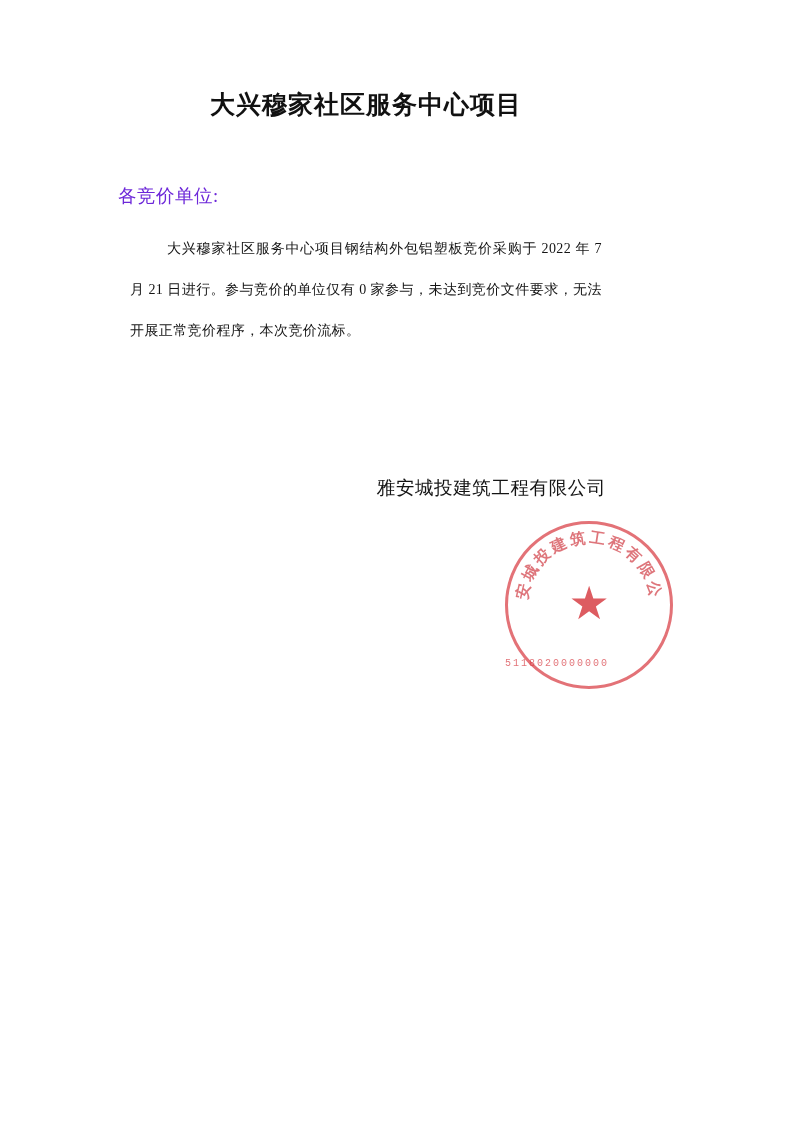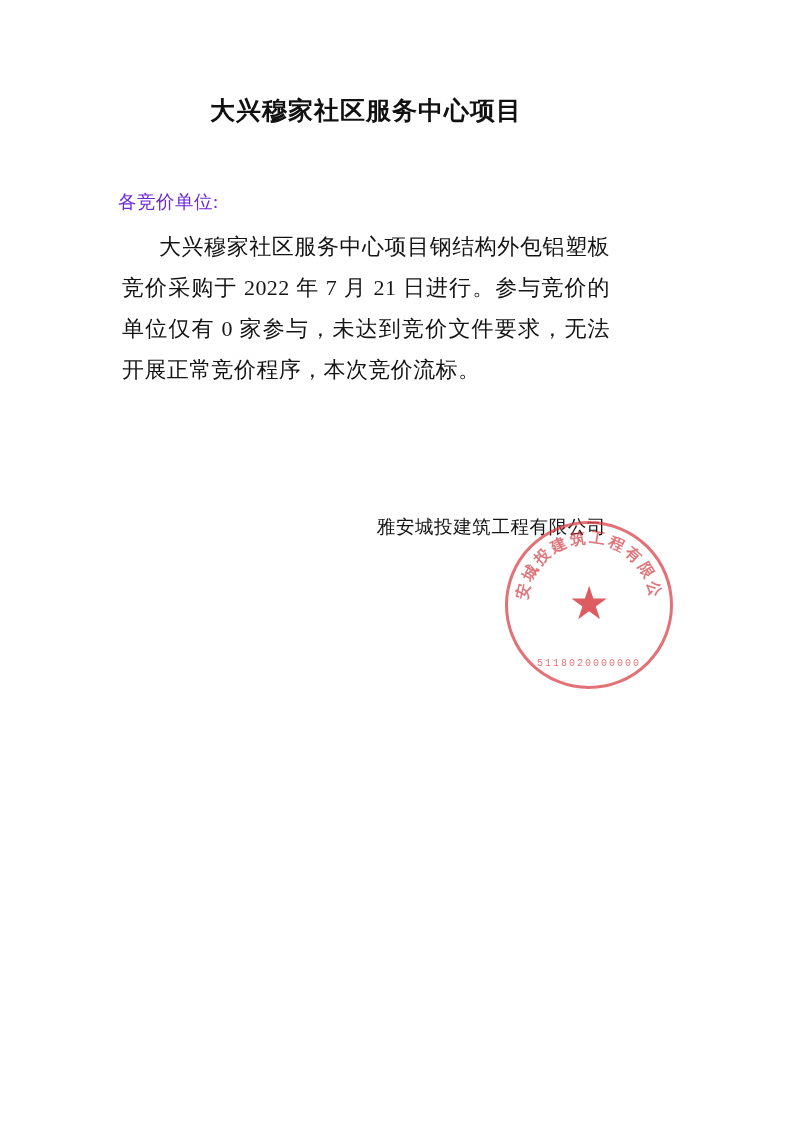--- a/index.html
+++ b/index.html
@@ -13,21 +13,21 @@
     font-family: "Liberation Serif", "DejaVu Serif", serif;
     color: #1a1a1a;
     overflow: hidden;
     position: relative;
   }
   .page {
     position: relative;
     width: 732px;
     height: 1131px;
     box-sizing: border-box;
-    padding: 8px 118px;
+    padding: 2px 118px;
   }
   .title-block {
     padding-top: 78px;
     text-align: center;
   }
   .title-line {
     font-family: "Liberation Sans", "DejaVu Sans", sans-serif;
     font-weight: bold;
     font-size: 25px;
     letter-spacing: 1px;
@@ -37,28 +37,28 @@
   .body-block {
     margin-top: 48px;
   }
   .salutation {
     font-size: 18.5px;
     line-height: 40px;
     letter-spacing: 0.5px;
     color: #6d28d9;
   }
   .para {
-    font-size: 22px;
+    font-size: 14px;
     line-height: 41px;
     letter-spacing: 0.4px;
     text-align: justify;
     text-justify: inter-ideograph;
     text-indent: 37px;
     color: #141414;
-    margin: 4px;
+    margin: 12px;
   }
   .para + .para {
     margin-top: 12px;
   }
   .sign-block {
     margin-top: 118px;
     text-align: right;
     position: relative;
   }
   .sign-line {
@@ -102,21 +102,20 @@
     transform: translate(-50%, -52%);
     font-size: 46px;
     line-height: 46px;
     color: rgba(214, 56, 62, 0.82);
   }
   .seal .code {
     position: absolute;
     left: 0;
     right: 0;
     bottom: 20px;
-    text-align: center;
     font-size: 10px;
     letter-spacing: 2px;
     color: rgba(214, 56, 62, 0.70);
     font-family: "Liberation Mono", "DejaVu Sans Mono", monospace;
   }
   .seal-text {
     font-size: 15.5px;
     letter-spacing: 3px;
     fill: rgba(206, 48, 56, 0.85);
     font-family: "Liberation Sans", "DejaVu Sans", sans-serif;

